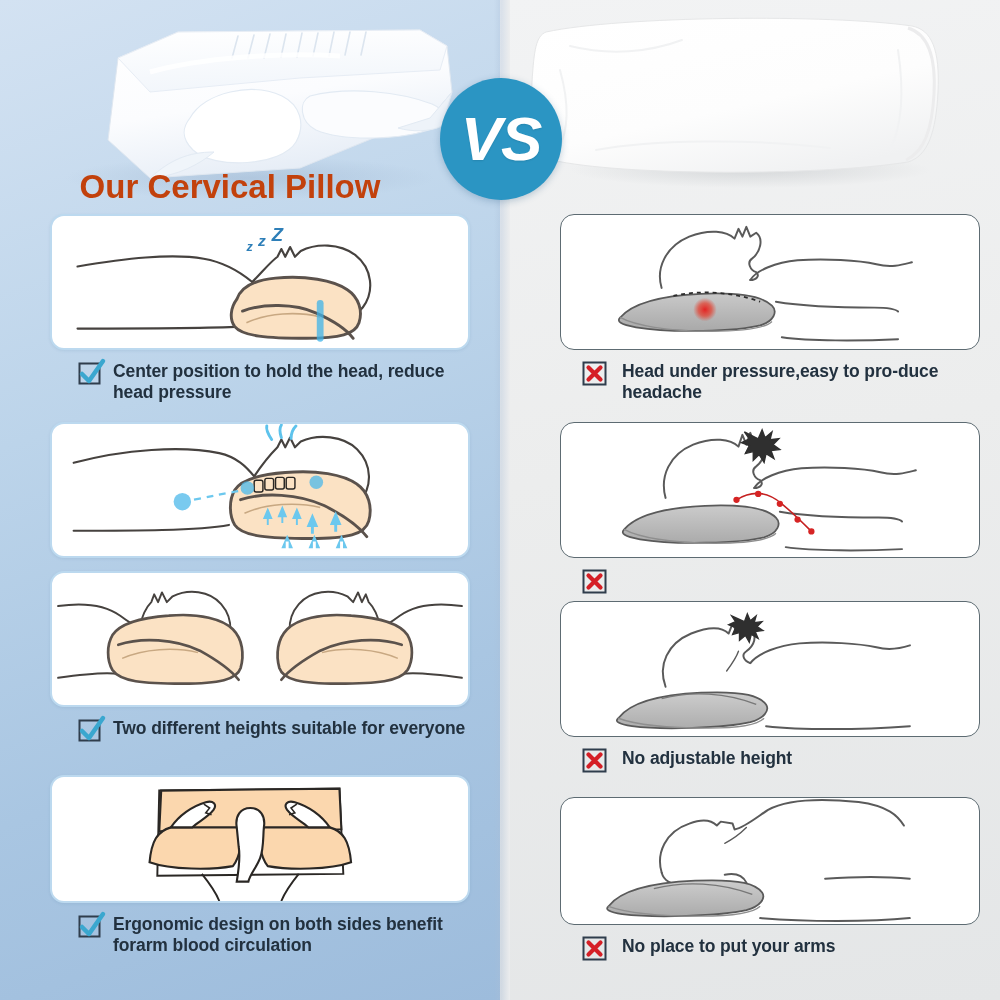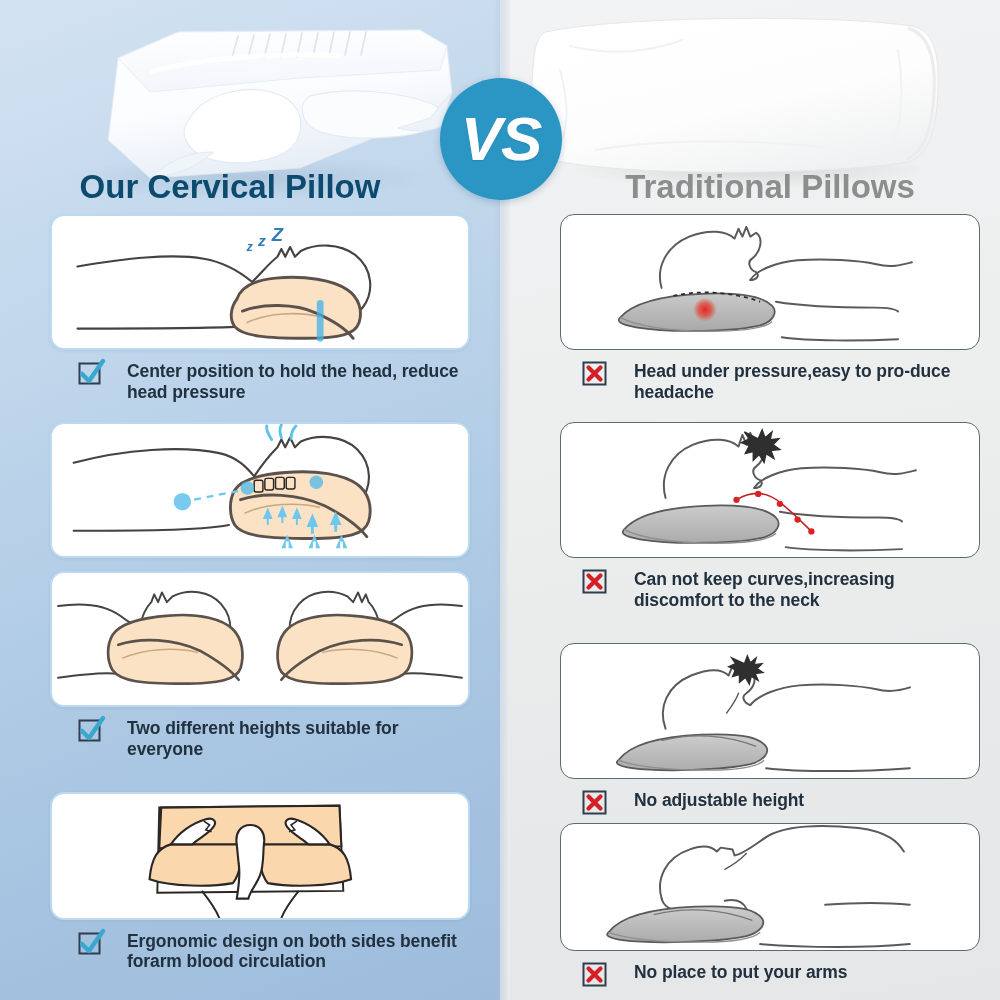--- a/index.html
+++ b/index.html
@@ -41,45 +41,45 @@
     color:#ffffff;font-size:62px;font-weight:bold;font-style:italic;
     letter-spacing:-1px;line-height:1;
     text-shadow:0 1px 2px rgba(0,0,0,.10);
   }
 
   
   .heading{
     position:absolute;top:165px;height:44px;line-height:44px;
     font-size:33px;font-weight:bold;z-index:5;
   }
-  .heading-left{left:0;width:460px;text-align:center;color:#0c4a6e;}
+  .heading-left{left:0;width:460px;text-align:center;color:#c2410c;}
   .heading-right{left:540px;width:460px;text-align:center;color:#8d8d8d;}
 
   
   .col{position:absolute;top:214px;width:420px;}
   .col-left{left:50px;}
   .col-right{left:560px;}
 
   .row{position:relative;}
   .panel{
     box-sizing:border-box;background:#ffffff;border-radius:14px;overflow:hidden;
   }
   .col-left .panel{border:2px solid #bcd9ef;box-shadow:0 1px 3px rgba(90,130,170,.16);}
   .col-right .panel{border:1.5px solid #5d6b72;box-shadow:none;}
   .panel svg{display:block;width:100%;height:100%;}
 
   .caption{
-    display:flex;align-items:flex-start;gap:24px;
+    display:flex;align-items:flex-start;gap:10px;
     padding:10px 0 0 28px;
   }
   .caption-text{
     font-size:17.5px;font-weight:bold;line-height:1.18;color:#22313f;
     padding-top:1px;letter-spacing:-.1px;
   }
-  .col-right .caption{padding-left:22px;gap:27px;}
+  .col-right .caption{padding-left:22px;gap:15px;}
 
   
   .mark{position:relative;flex:0 0 auto;width:25px;height:25px;margin-top:1px;}
   .mark svg{display:block;width:100%;height:100%;overflow:visible;}
 </style>
 </head>
 <body>
 
 <div class="page">
 
@@ -157,21 +157,20 @@
       </g>
       <path d="M408,28 C428,34 436,58 434,94 C432,130 424,152 406,160" stroke="#ececed" stroke-width="3" fill="none"></path>
     </svg>
   </div>
 
   <div class="vs-badge">
     <span>VS</span>
   </div>
 
   <div class="heading heading-left">Our Cervical Pillow</div>
-  <div class="heading heading-right">Traditional Pillows</div>
 
   <div class="col col-left">
 
     <div class="row">
       <div class="panel" style="height:136px">
         <svg viewBox="0 0 420 136">
           <g fill="none" stroke="#46423f" stroke-width="2.2" stroke-linecap="round" stroke-linejoin="round">
             <path d="M22,52 C70,44 118,38 152,44 C175,48 190,58 202,68"></path>
             <path d="M22,116 C80,116 150,116 190,114"></path>
             <path d="M202,68 C212,58 220,48 228,42 L232,34 L236,42 L241,32 L246,42 L252,36 C268,28 292,28 308,40 C326,54 328,78 316,94 C304,110 276,114 256,108"></path>
@@ -388,25 +387,24 @@
           </g>
         </svg>
       </div>
       <div class="caption">
         <span class="mark">
           <svg viewBox="0 0 25 25">
             <rect x="1.5" y="1.5" width="22" height="22" fill="none" stroke="#2f3d4c" stroke-width="2"></rect>
             <path d="M6.5,6.5 L18.5,18.5 M18.5,6.5 L6.5,18.5" fill="none" stroke="#d51f26" stroke-width="4.2" stroke-linecap="round"></path>
           </svg>
         </span>
-        <span class="caption-text">Can not keep curves,increasing discomfort to the neck</span>
-      </div>
-    </div>
-
-    <div class="row" style="margin-top:32px">
+      </div>
+    </div>
+
+    <div class="row" style="margin-top:7px">
       <div class="panel" style="height:136px">
         <svg viewBox="0 0 420 136">
           <defs>
             <linearGradient id="grayPillow3" x1="0" y1="0" x2="0" y2="1">
               <stop offset="0" stop-color="#cdcdcd"></stop>
               <stop offset="1" stop-color="#adadad"></stop>
             </linearGradient>
           </defs>
           <g fill="none" stroke="#5a5a5a" stroke-width="2" stroke-linecap="round" stroke-linejoin="round">
             <path d="M104,86 C96,64 106,42 130,32 C150,24 162,26 168,32 L172,22 L176,30 L180,20 L184,30 L190,28 C198,34 194,44 186,50 C180,54 184,60 190,62"></path>
@@ -426,21 +424,21 @@
         <span class="mark">
           <svg viewBox="0 0 25 25">
             <rect x="1.5" y="1.5" width="22" height="22" fill="none" stroke="#2f3d4c" stroke-width="2"></rect>
             <path d="M6.5,6.5 L18.5,18.5 M18.5,6.5 L6.5,18.5" fill="none" stroke="#d51f26" stroke-width="4.2" stroke-linecap="round"></path>
           </svg>
         </span>
         <span class="caption-text">No adjustable height</span>
       </div>
     </div>
 
-    <div class="row" style="margin-top:8px">
+    <div class="row" style="margin-top:24px">
       <div class="panel" style="height:128px">
         <svg viewBox="0 0 420 128">
           <defs>
             <linearGradient id="grayPillow4" x1="0" y1="0" x2="0" y2="1">
               <stop offset="0" stop-color="#cdcdcd"></stop>
               <stop offset="1" stop-color="#ababab"></stop>
             </linearGradient>
           </defs>
           <g fill="none" stroke="#5a5a5a" stroke-width="2" stroke-linecap="round" stroke-linejoin="round">
             <path d="M100,76 C94,56 104,34 128,26 C144,20 152,24 156,28 L160,24 L172,26 L174,32 C184,30 196,20 208,12 C226,2 260,0 300,4 C330,8 340,18 346,28"></path>

